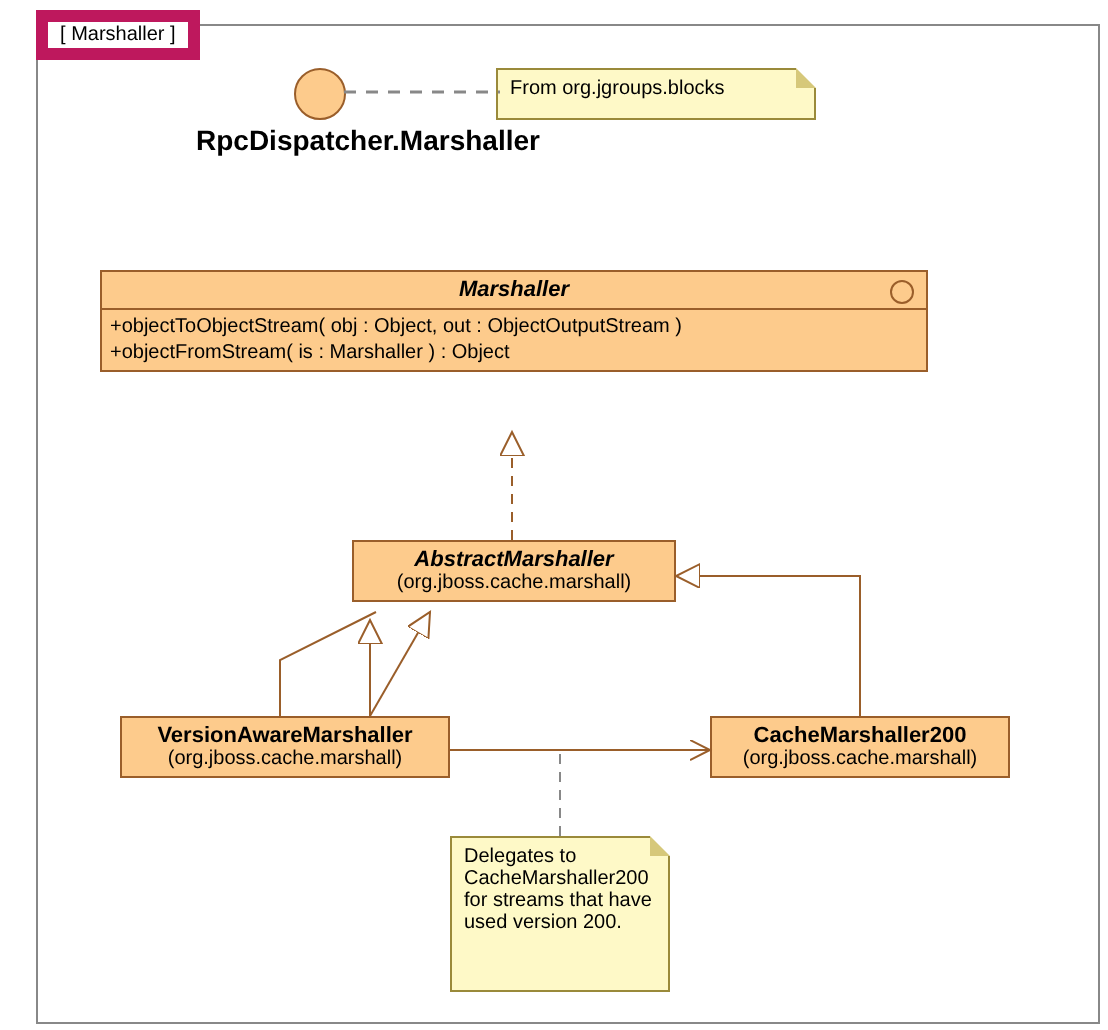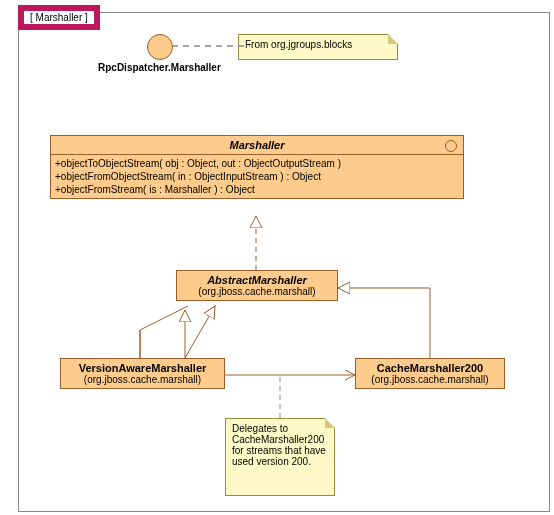--- a/index.html
+++ b/index.html
@@ -35,21 +35,21 @@
     position: absolute;
     width: 24px;
     height: 24px;
     border-radius: 50%;
     background: #FDCB8C;
     border: 1px solid #9A5E2A;
   }
   .ball-label {
     position: absolute;
     font-weight: bold;
-    font-size: 10px;
+    font-size: 14px;
     text-align: center;
   }
   .note {
     position: absolute;
     background: #FEF9C7;
     border: 1px solid #9A8A3A;
     font-size: 10px;
     padding: 4px 6px;
     box-sizing: border-box;
   }
@@ -113,32 +113,31 @@
 <body>
 
 <div class="outer-frame"></div>
 <div class="frame-tab">
   [ <span>Marshaller</span> ]
 </div>
 
 <div class="ball" style="left:147px; top:34px;"></div>
 <div class="ball-label" style="left:98px; top:62px;">RpcDispatcher.Marshaller</div>
 
-<div class="note" style="left:238px; top:34px; width:160px; height:26px;">
+<div class="note" style="left:248px; top:34px; width:160px; height:26px;">
   <span>From org.jgroups.blocks</span>
 </div>
 
 <div class="classbox" style="left:50px; top:135px; width:414px;">
   <div class="title">
     <span>Marshaller</span>
     <span class="iface-circle"></span>
   </div>
   <div class="body">
     <div>+objectToObjectStream( obj : Object, out : ObjectOutputStream )</div>
-    <div>+objectFromObjectStream( in : ObjectInputStream ) : Object</div>
     <div>+objectFromStream( is : Marshaller ) : Object</div>
   </div>
 </div>
 
 <div class="classbox" style="left:176px; top:270px; width:162px;">
   <div class="title" style="border-bottom:none; padding-bottom:0;">AbstractMarshaller</div>
   <div class="pkg">(org.jboss.cache.marshall)</div>
 </div>
 
 <div class="classbox" style="left:60px; top:358px; width:165px;">

